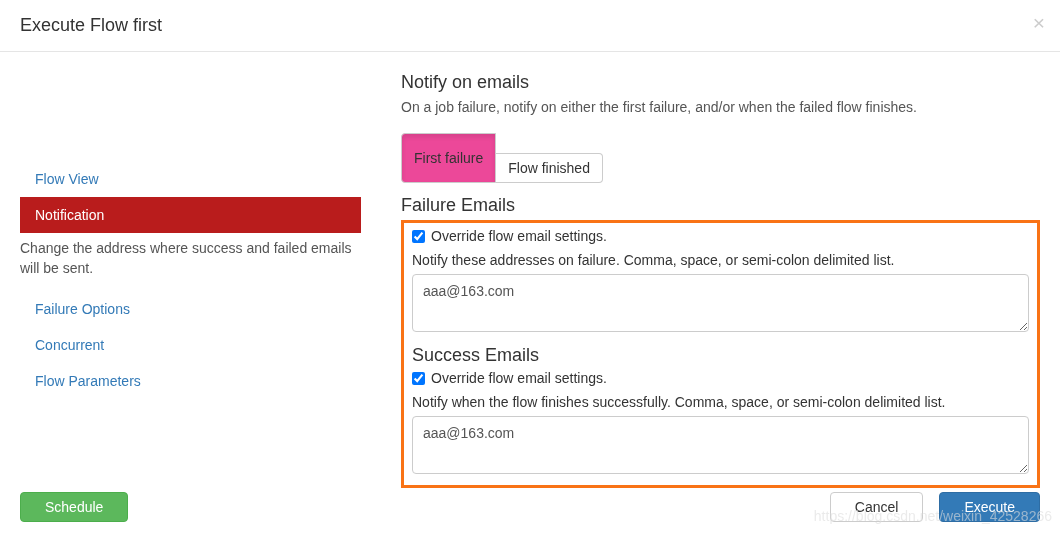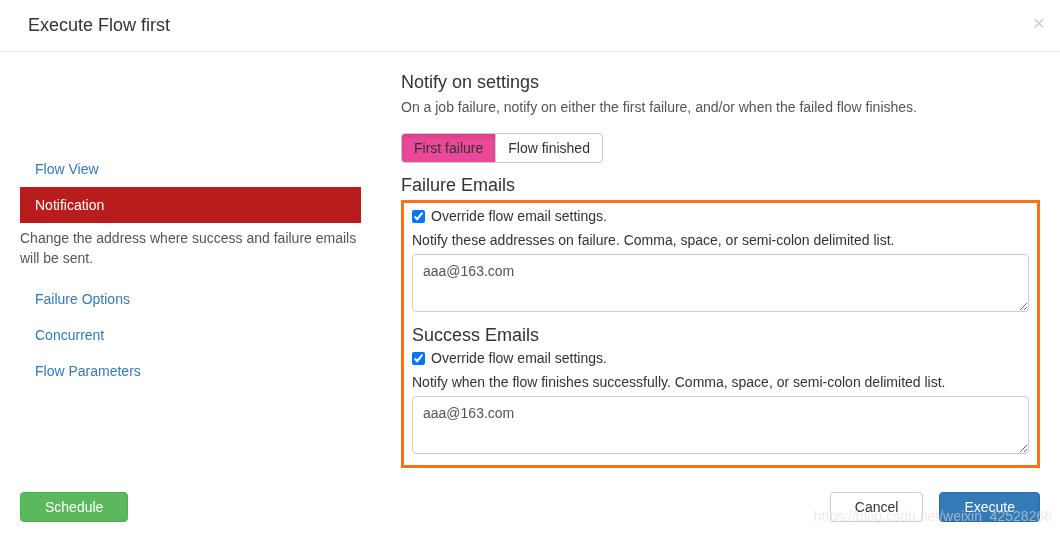--- a/index.html
+++ b/index.html
@@ -7,21 +7,21 @@
       font-family: "Helvetica Neue", Helvetica, Arial, sans-serif;
       font-size: 14px;
       color: #333;
       background: #fff;
       width: 1060px;
       height: 536px;
       overflow: hidden;
       position: relative;
     }
     .modal-header {
-      padding: 15px 28px;
+      padding: 15px 20px;
       border-bottom: 1px solid #e5e5e5;
       position: relative;
     }
     .modal-title {
       font-size: 18px;
       font-weight: 500;
       color: #333;
     }
     .close-btn {
       position: absolute;
@@ -89,20 +89,21 @@
       cursor: pointer;
       font-size: 14px;
       color: #333;
     }
     .btn-toggle:first-child {
       border-radius: 4px 0 0 4px;
     }
     .btn-toggle:last-child {
       border-radius: 0 4px 4px 0;
       border-left: none;
+      margin-top: 20px;
     }
     .btn-toggle.active {
       background: #ec4899;
       box-shadow: inset 0 3px 5px rgba(0,0,0,0.1);
     }
     .highlight-box {
       border: 3px solid #f97316;
       padding: 5px 8px 8px 8px;
     }
     .sub-title {
@@ -195,30 +196,30 @@
   <span class="modal-title">Execute Flow first</span>
   <button class="close-btn">×</button>
 </div>
 
 <div class="modal-body">
   <div class="sidebar">
     <ul class="nav-list">
       <li class="nav-item">Flow View</li>
       <li class="nav-item active">Notification</li>
     </ul>
-    <div class="nav-desc">Change the address where success and failure emails will be sent.</div>
+    <div class="nav-desc">Change the address where success and failed emails will be sent.</div>
     <ul class="nav-list">
       <li class="nav-item">Failure Options</li>
       <li class="nav-item">Concurrent</li>
       <li class="nav-item">Flow Parameters</li>
     </ul>
   </div>
 
   <div class="content">
-    <div class="section-title">Notify on settings</div>
+    <div class="section-title">Notify on emails</div>
     <div class="section-desc">On a job failure, notify on either the first failure, and/or when the failed flow finishes.</div>
 
     <div class="btn-group">
       <button class="btn-toggle active">First failure</button>
       <button class="btn-toggle">Flow finished</button>
     </div>
 
     <div class="sub-title">Failure Emails</div>
     <div class="highlight-box">
       <div class="checkbox-row">

